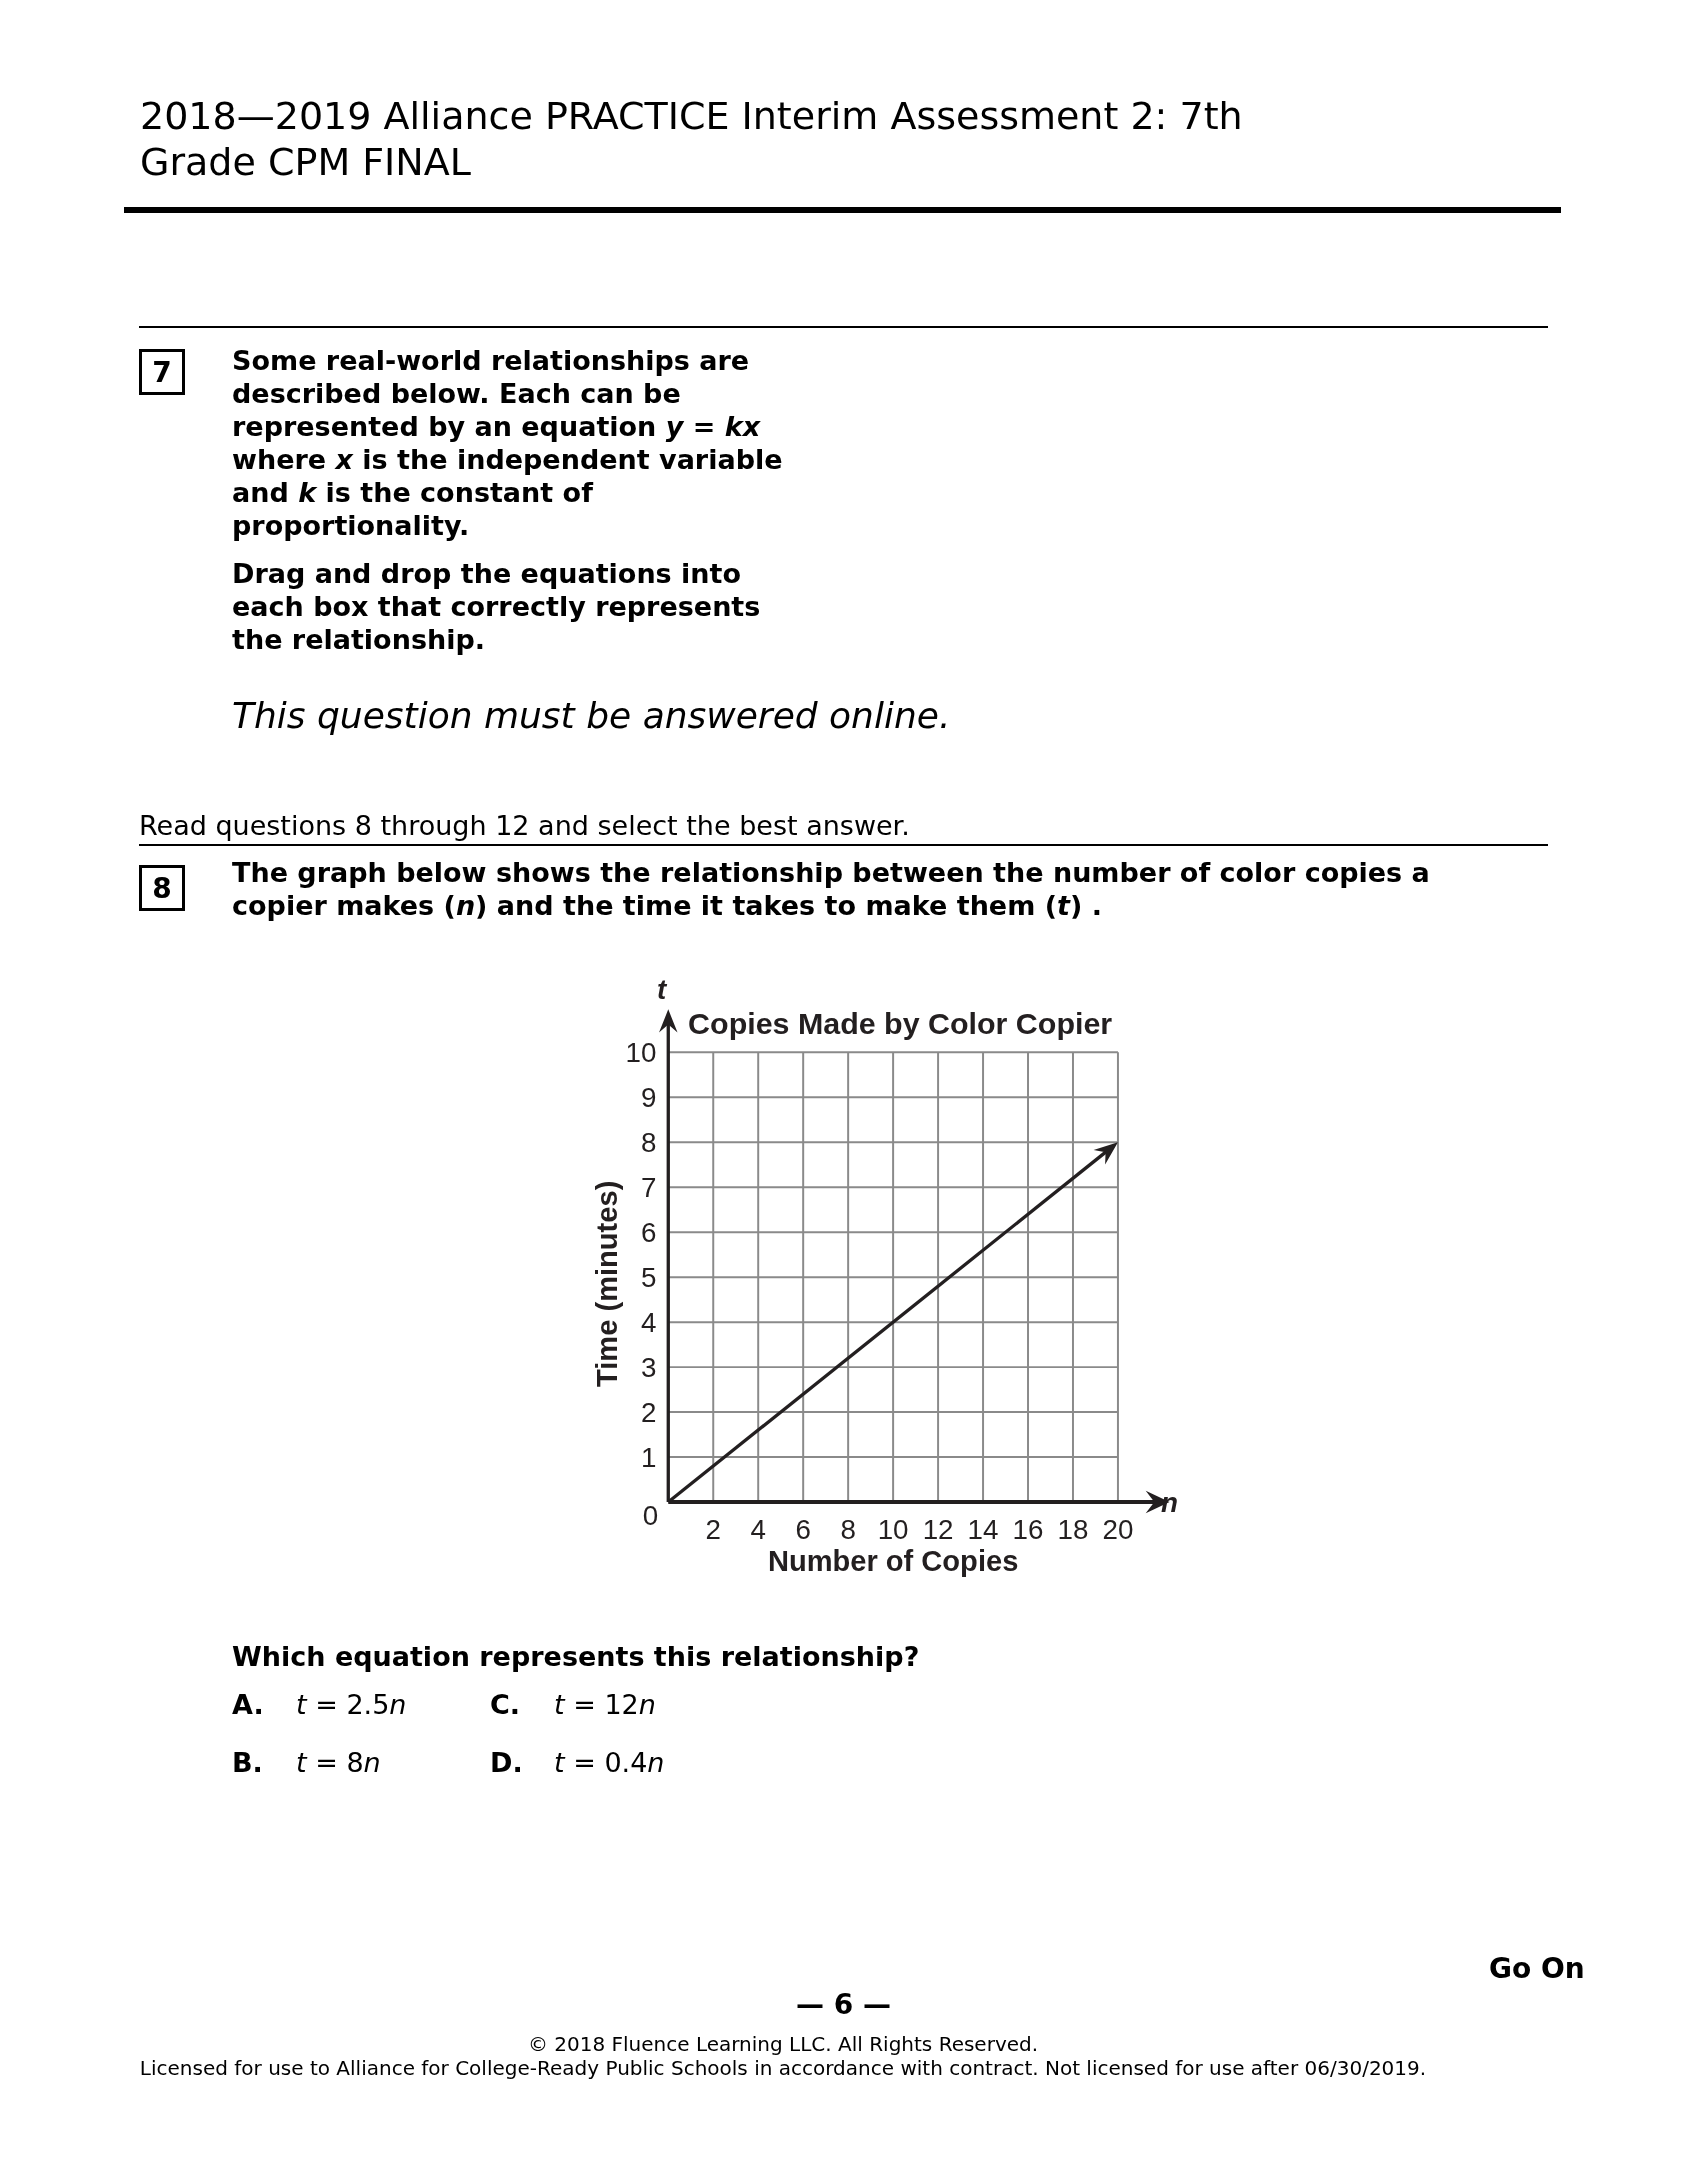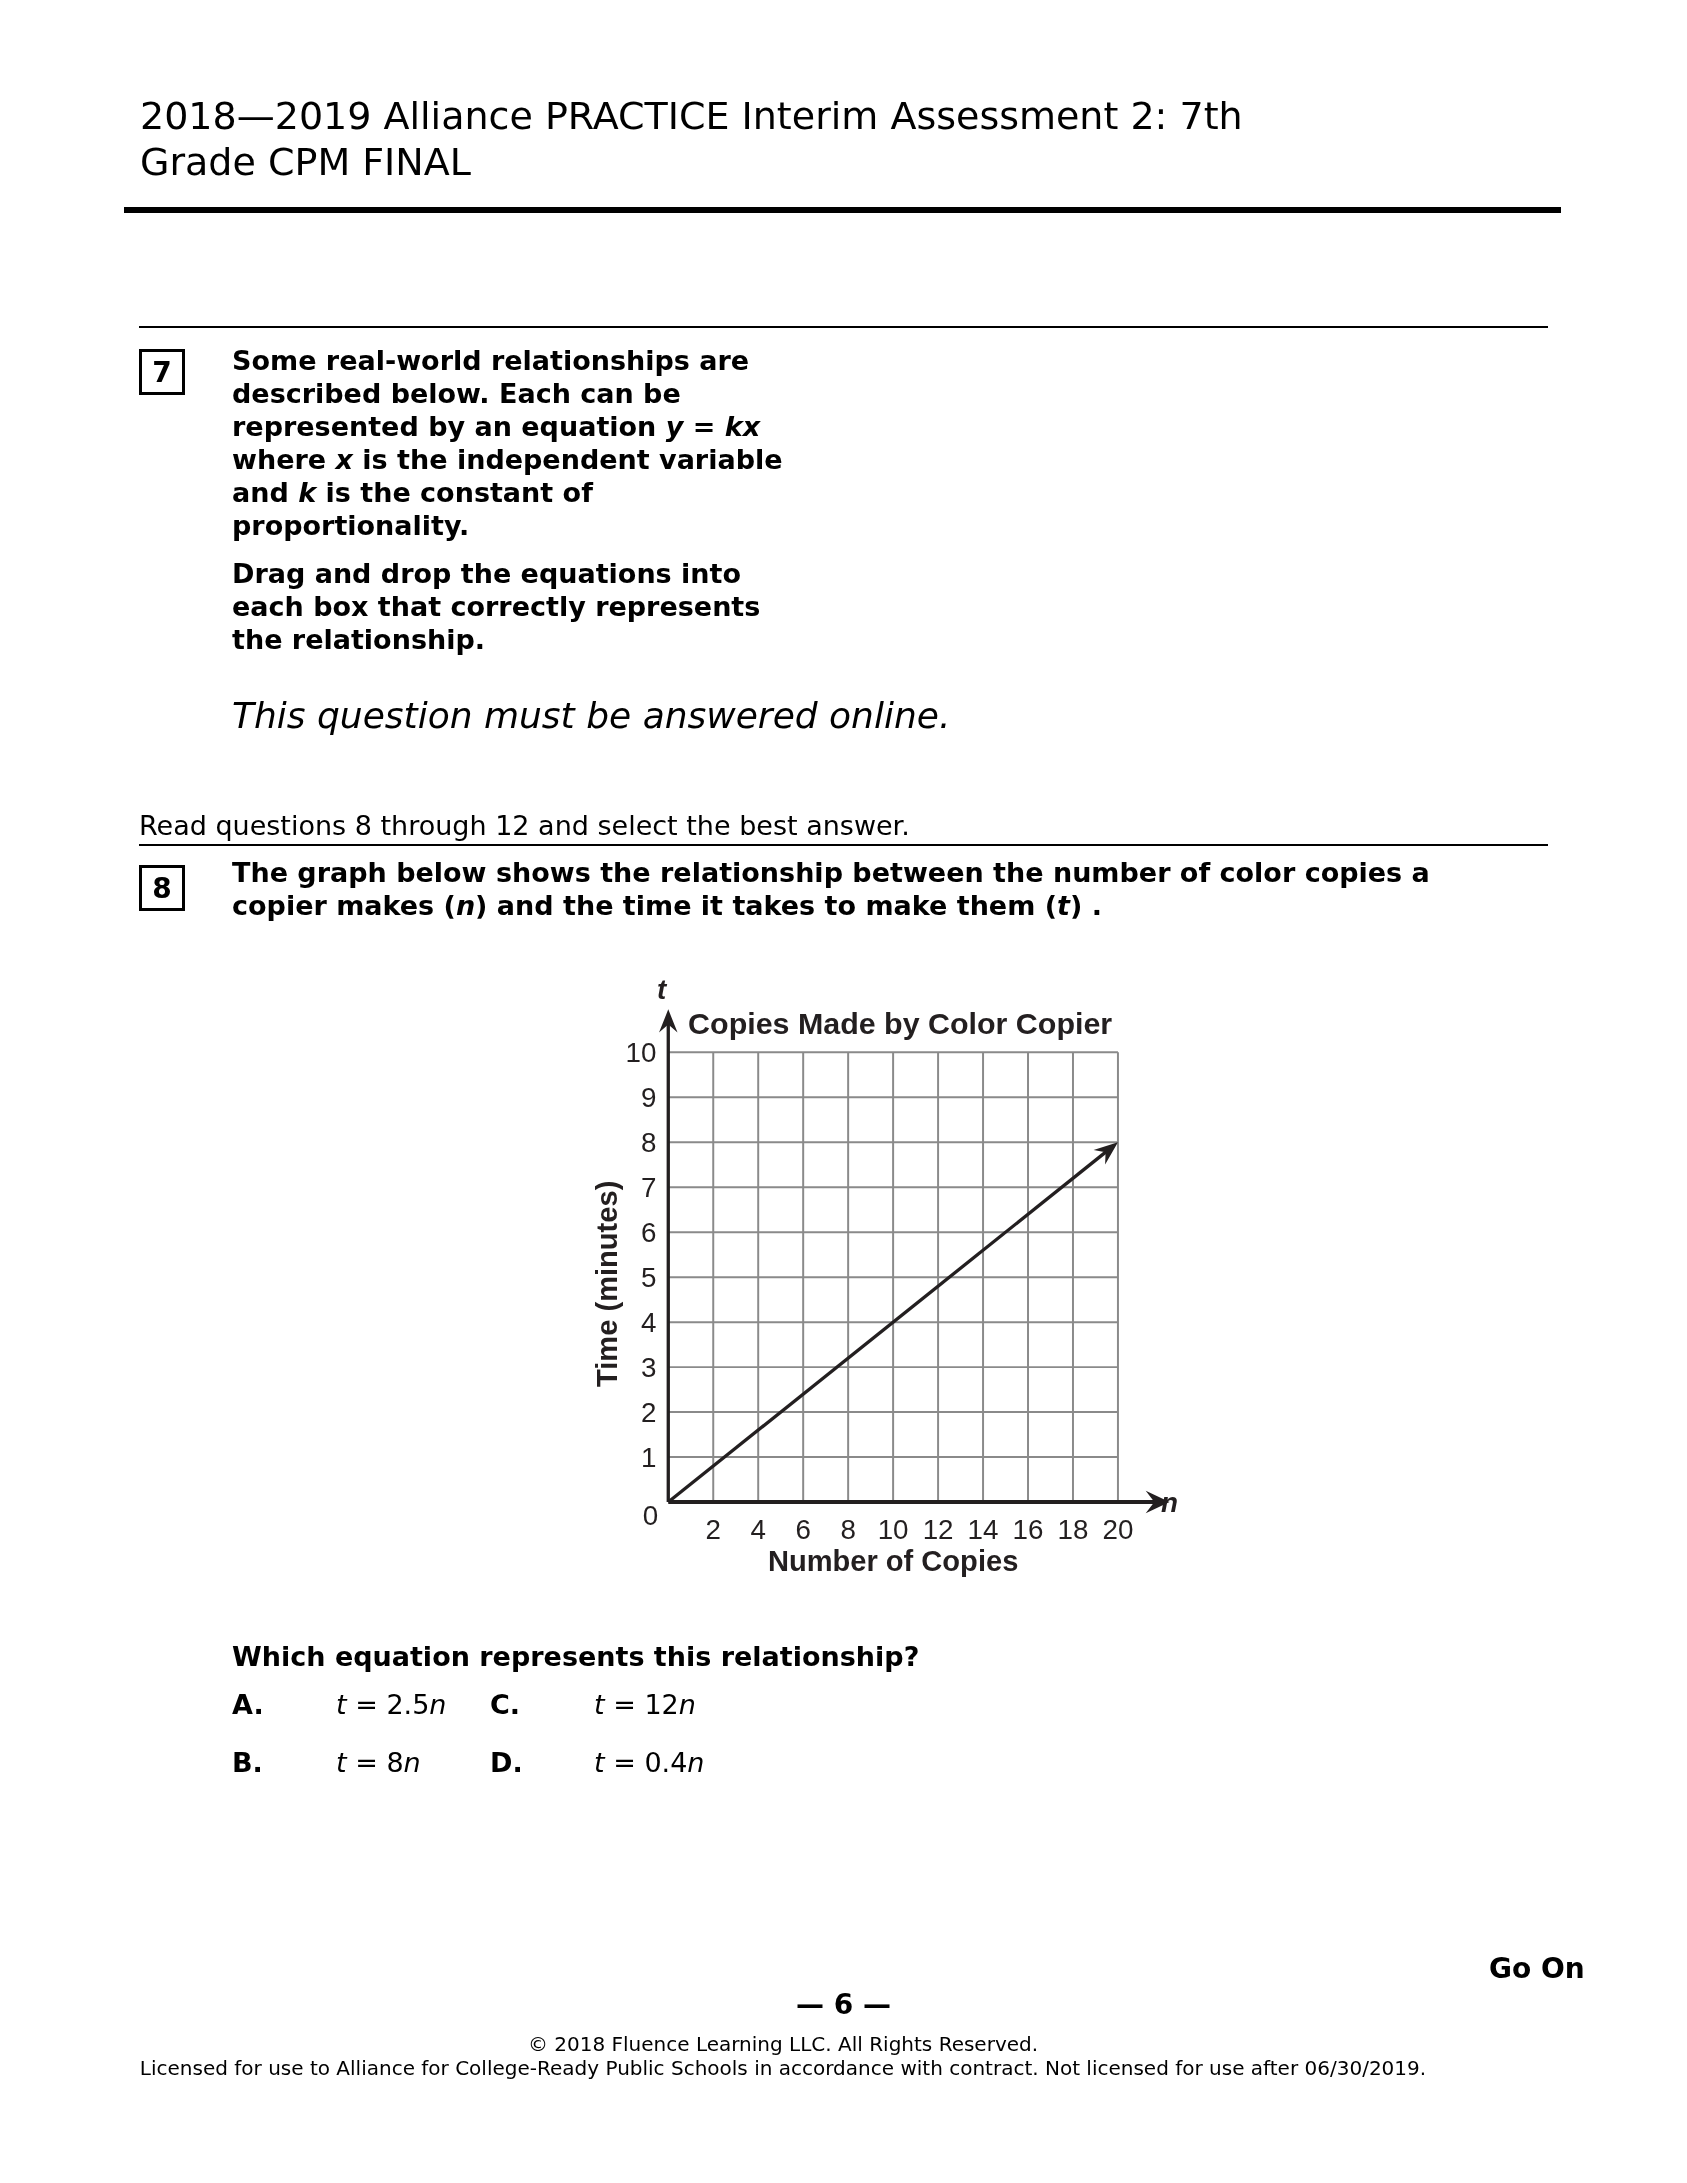--- a/index.html
+++ b/index.html
@@ -27,21 +27,21 @@
     .note { left: 232px; top: 695px; font-size: 36px; font-style: italic; }
     .directions { left: 139px; top: 810px; font-size: 27px; }
 
     
     .chart-svg { left: 569px; top: 973px; }
     .chart-svg text { font-family: "Liberation Sans", sans-serif; }
 
     .prompt { left: 232px; top: 1641px; font-weight: bold; font-size: 27px; }
     .choice { font-size: 27px; display: flex; }
     .choice .letter { font-weight: bold; width: 64px; }
-    .choice .eq { font-style: normal; margin-left: 40px; }
+    .choice .eq { font-style: normal; }
 
     .page-num { left: 0; width: 1687px; top: 1988px; text-align: center; font-weight: bold; font-size: 28px; }
     .go-on { left: 1489px; top: 1952px; font-weight: bold; font-size: 28px; }
     .footer { left: 0; width: 1566px; text-align: center; font-size: 20px; }
   </style>
 </head>
 <body>
 
 <div class="abs doc-title">
   <div>2018—2019 Alliance PRACTICE Interim Assessment 2: 7th</div>

